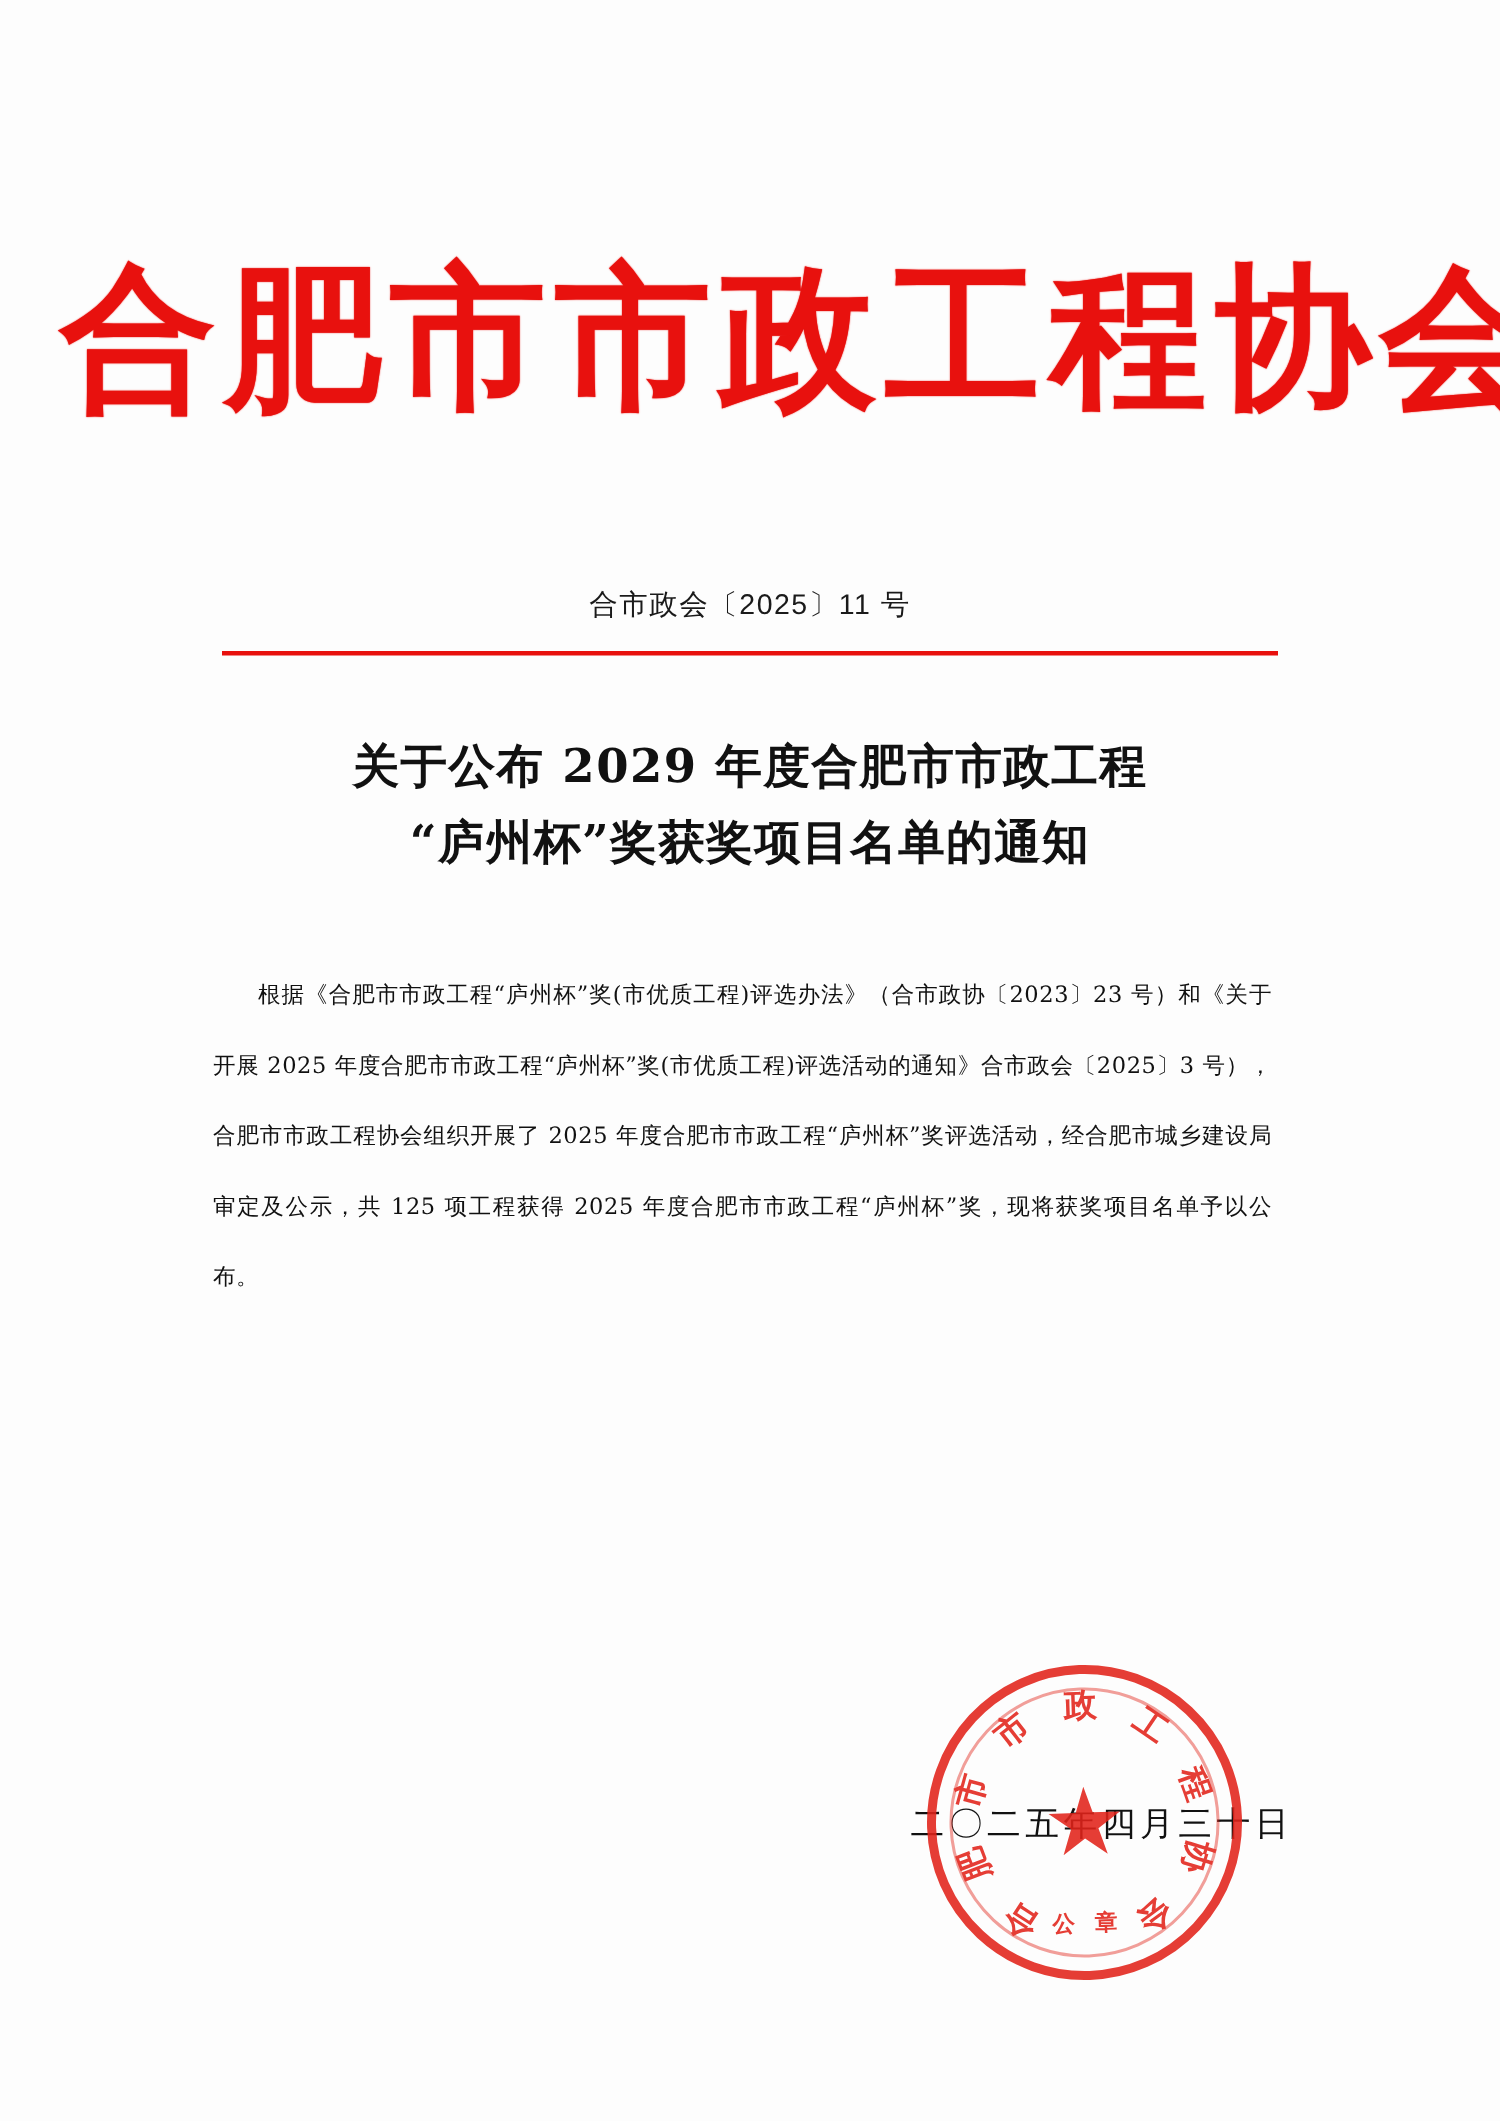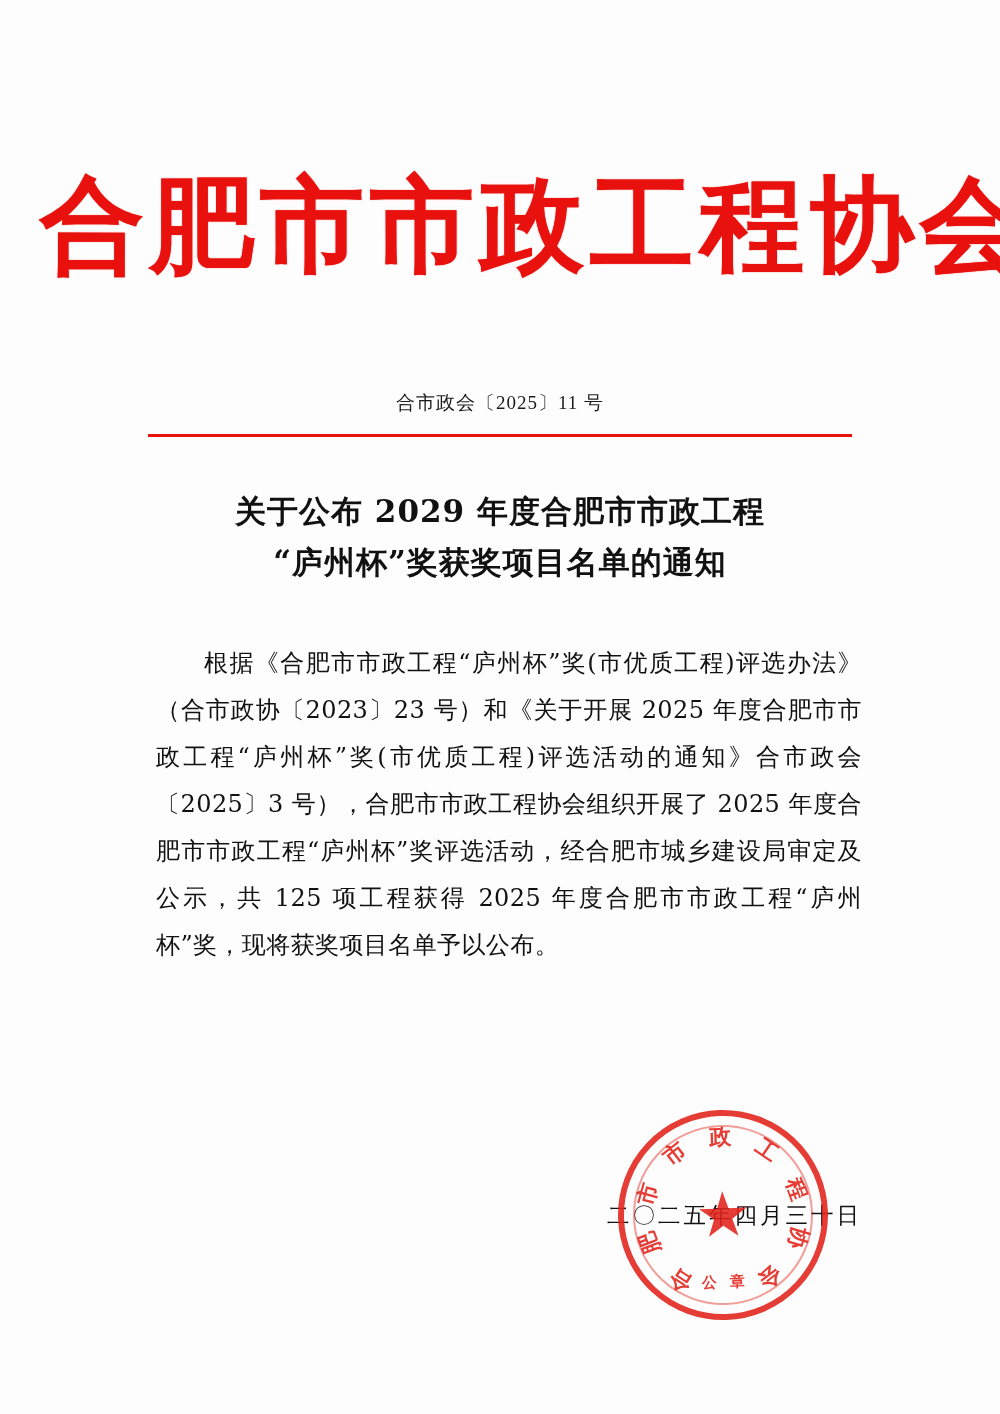--- a/index.html
+++ b/index.html
@@ -42,21 +42,21 @@
   
   .doc-number {
     position: absolute;
     top: 390px;
     left: 0;
     width: 1000px;
     text-align: center;
     font-size: 19px;
     color: #1a1a1a;
     letter-spacing: 1px;
-    font-family: Liberation Serif, serif;
+    font-family: Liberation Sans, sans-serif;
   }
 
   
   .red-rule {
     position: absolute;
     top: 434px;
     left: 148px;
     width: 704px;
     height: 3px;
     background: #e8110e;
@@ -78,23 +78,23 @@
   }
   .doc-title .line2 {
     display: block;
     text-align: center;
   }
 
   
   .body-text {
     position: absolute;
     top: 640px;
-    left: 156px;
+    left: 142px;
     width: 706px;
-    font-size: 24px;
+    font-size: 15px;
     line-height: 47px;
     color: #111;
     letter-spacing: 0.4px;
     text-align: justify;
     font-family: "DejaVu Serif", "Liberation Serif", serif;
   }
   .body-text p {
     margin: 0;
     text-indent: 2em;
   }

